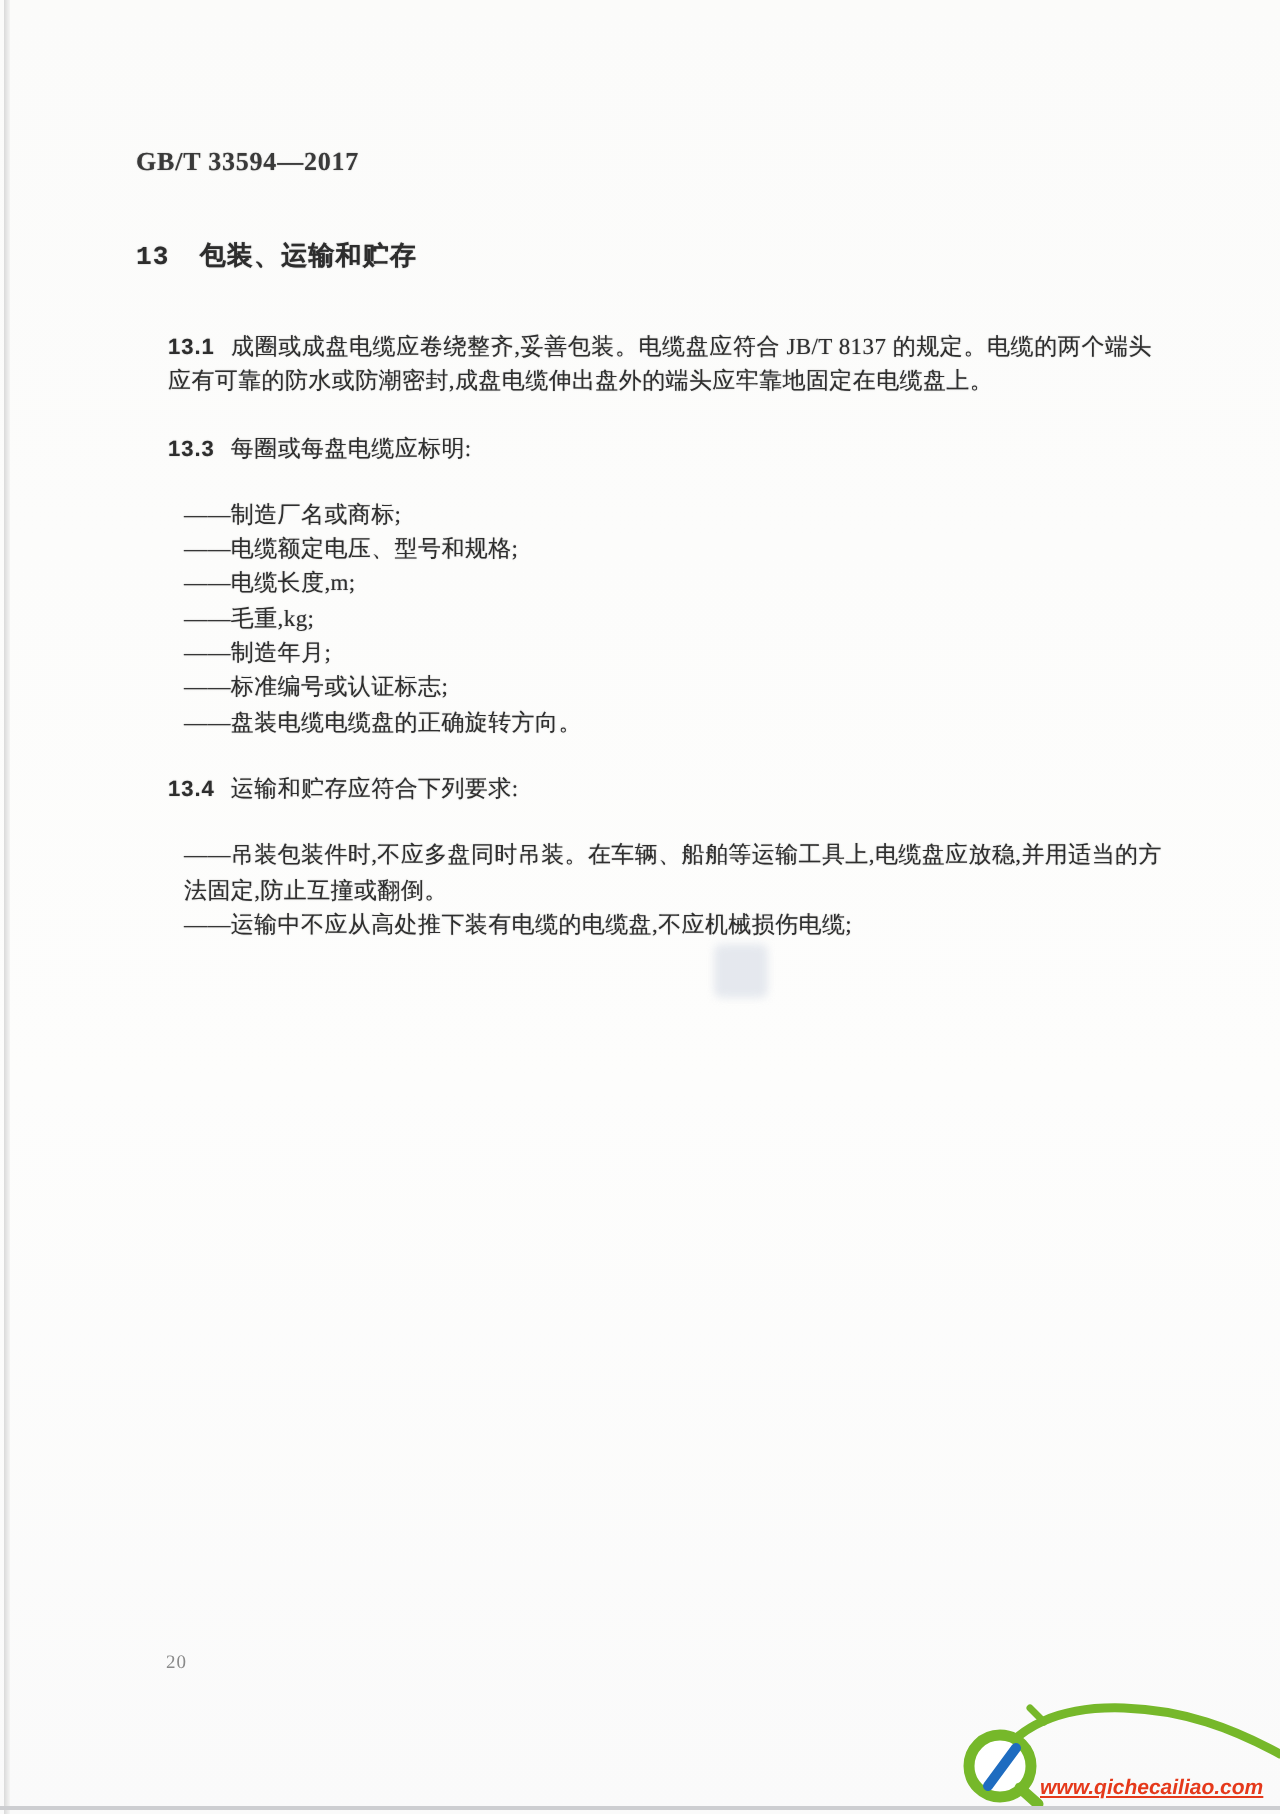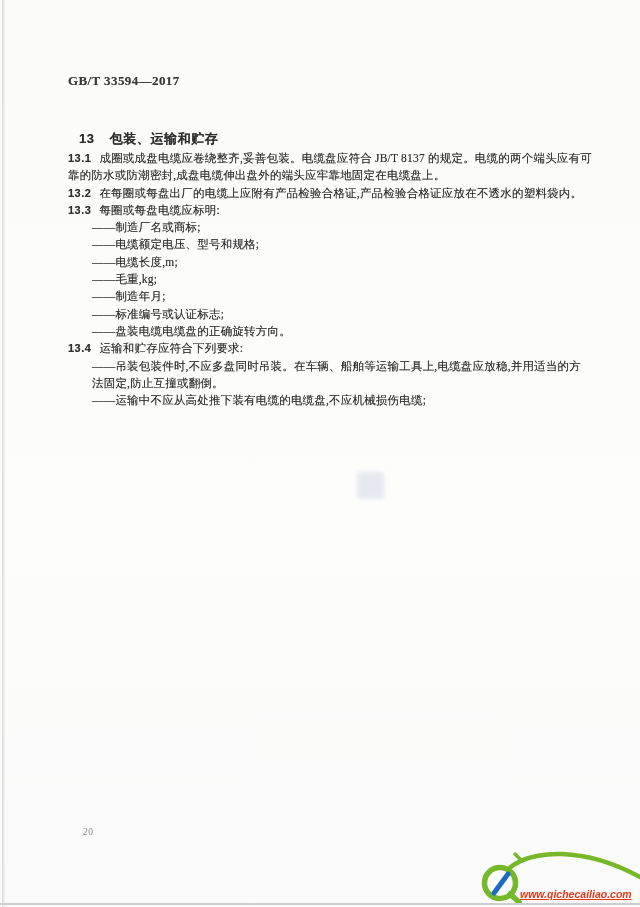--- a/index.html
+++ b/index.html
@@ -15,33 +15,33 @@
   .page-bottom-line{
     position:absolute;left:0;right:0;bottom:2px;height:2px;background:#cdced1;
   }
   .std-header{
     position:absolute;left:68px;top:73px;
     font-family:"Liberation Serif",serif;font-weight:bold;
     font-size:13px;color:#3a3a3a;letter-spacing:.4px;
     text-shadow:0 0 .6px rgba(50,50,50,.55);
   }
   .section-heading{
-    position:absolute;left:68px;top:119px;margin:11px;
-    font-family:Liberation Sans, sans-serif;font-weight:bold;
+    position:absolute;left:68px;top:119px;margin:0;
+    font-family:Liberation Mono, monospace;font-weight:bold;
     font-size:13px;color:#2d2d2d;letter-spacing:.6px;
     text-shadow:0 0 .6px rgba(45,45,45,.6);
   }
   .section-heading .snum{margin-right:15px;}
   .body-text{
     position:absolute;left:68px;top:150px;width:524px;
     font-size:11.5px;line-height:17.3px;color:#2e2e2e;
     text-shadow:0 0 .6px rgba(45,45,45,.5);
     letter-spacing:.2px;
   }
-  .clause{margin:0;text-align:justify;}
+  .clause{margin:16px;text-align:justify;}
   .cnum{
     font-family:"Liberation Sans",sans-serif;font-weight:bold;
     font-size:11px;margin-right:8px;letter-spacing:.5px;
   }
   .dash-item{padding-left:24px;}
   .page-number{
     position:absolute;left:83px;top:827px;
     font-size:9.5px;color:#8a8a8a;letter-spacing:.5px;
   }
   .stain-mark{
@@ -72,21 +72,20 @@
   <div class="page-left-edge"></div>
 
   <div class="std-header">GB/T 33594—2017</div>
 
   <h2 class="section-heading">
     <span class="snum">13</span><span>包装、运输和贮存</span>
   </h2>
 
   <div class="body-text">
     <p class="clause"><span class="cnum">13.1</span><span>成圈或成盘电缆应卷绕整齐,妥善包装。电缆盘应符合 JB/T 8137 的规定。电缆的两个端头应有可靠的防水或防潮密封,成盘电缆伸出盘外的端头应牢靠地固定在电缆盘上。</span></p>
-    <p class="clause"><span class="cnum">13.2</span><span>在每圈或每盘出厂的电缆上应附有产品检验合格证,产品检验合格证应放在不透水的塑料袋内。</span></p>
     <p class="clause"><span class="cnum">13.3</span><span>每圈或每盘电缆应标明:</span></p>
     <div class="dash-item">——制造厂名或商标;</div>
     <div class="dash-item">——电缆额定电压、型号和规格;</div>
     <div class="dash-item">——电缆长度,m;</div>
     <div class="dash-item">——毛重,kg;</div>
     <div class="dash-item">——制造年月;</div>
     <div class="dash-item">——标准编号或认证标志;</div>
     <div class="dash-item">——盘装电缆电缆盘的正确旋转方向。</div>
     <p class="clause"><span class="cnum">13.4</span><span>运输和贮存应符合下列要求:</span></p>
     <div class="dash-item">——吊装包装件时,不应多盘同时吊装。在车辆、船舶等运输工具上,电缆盘应放稳,并用适当的方法固定,防止互撞或翻倒。</div>

